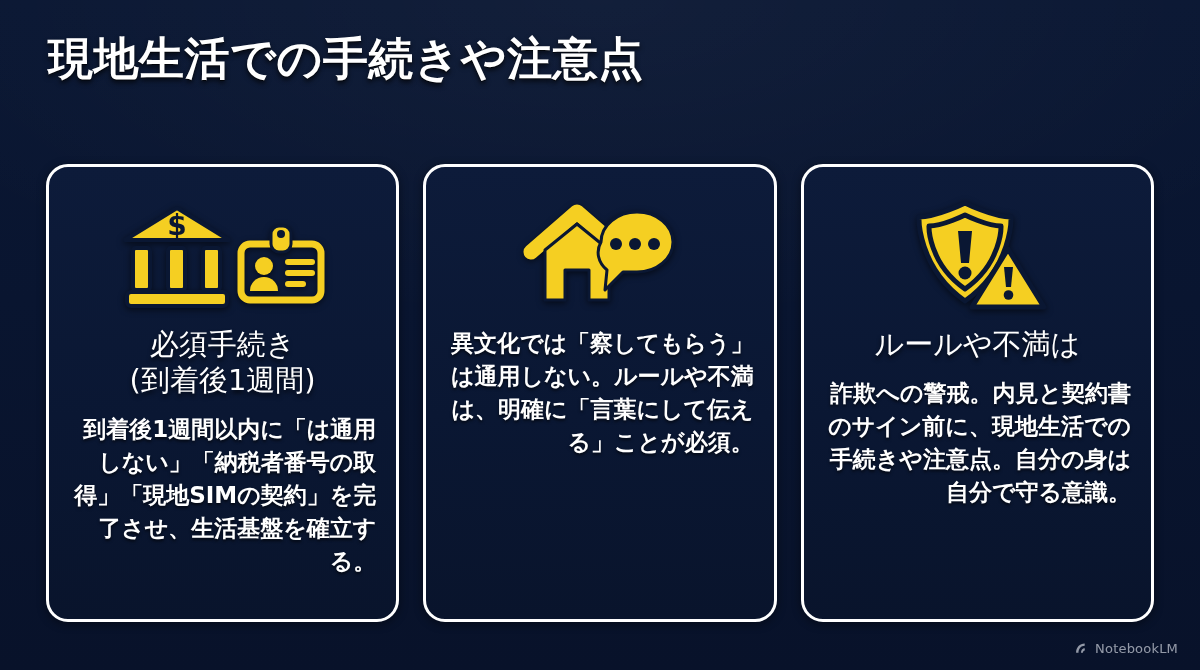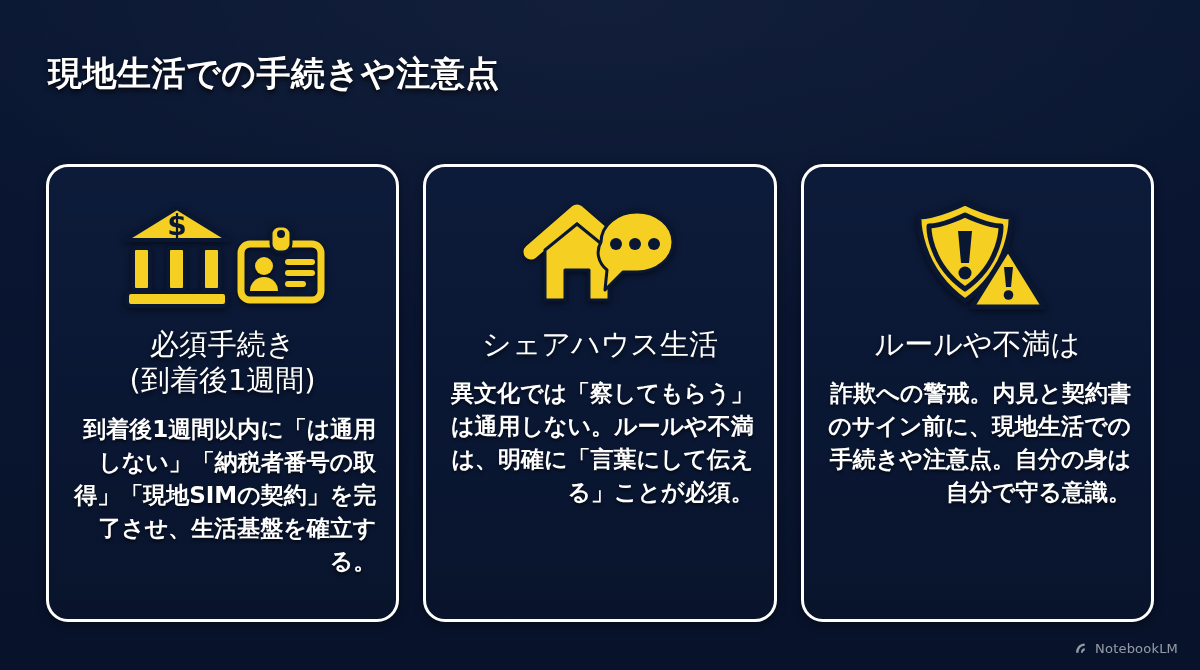--- a/index.html
+++ b/index.html
@@ -27,28 +27,27 @@
   }
 
   .slide {
     position:relative;
     width:1200px; height:670px;
     padding:34px 46px 0 46px;
   }
 
   
   .slide-title {
-    font-size:34px;
+    font-size:45px;
     font-weight:700;
     letter-spacing:0.5px;
     line-height:1.12;
     color:#ffffff;
     text-shadow:0 3px 5px rgba(0,0,0,0.75), 0 1px 0 rgba(0,0,0,0.6);
     padding-left:2px;
-    margin-top:20px;
   }
 
   
   .cards {
     position:absolute;
     left:46px;
     top:164px;
     width:1108px;
     display:flex;
     gap:24px;
@@ -174,21 +173,20 @@
             <path d="M30 54 L62 28 L94 54 L94 104 L74 104 L74 74 L50 74 L50 104 L30 104 Z" fill="#f5cf22" stroke="#0a1733" stroke-width="3" stroke-linejoin="round"></path>
             <path d="M86 46 a36 30 0 1 1 36 30 h-14 l-18 18 2 -20 a31 25 0 0 1 -6 -28 Z" fill="#f5cf22" stroke="#0a1733" stroke-width="3" stroke-linejoin="round"></path>
             <g fill="#0a1733">
               <circle cx="101" cy="48" r="6"></circle>
               <circle cx="120" cy="48" r="6"></circle>
               <circle cx="139" cy="48" r="6"></circle>
             </g>
           </g>
         </svg>
       </div>
-      <div class="card-title">シェアハウス生活</div>
       <div class="card-body">異文化では「察してもらう」は通用しない。ルールや不満は、明確に「言葉にして伝える」ことが必須。</div>
     </div>
 
     <div class="card">
       <div class="card-icon">
         <svg width="140" height="120" viewBox="0 0 140 120" aria-hidden="true">
           <g>
             <path d="M58 8 C58 8 86 22 104 22 C104 22 106 72 58 106 C10 72 12 22 12 22 C30 22 58 8 58 8 Z" fill="#f5cf22" stroke="#0a1733" stroke-width="5" stroke-linejoin="round"></path>
             <path d="M58 20 C58 20 80 31 94 31 C94 31 95 68 58 94 C21 68 22 31 22 31 C36 31 58 20 58 20 Z" fill="none" stroke="#0a1733" stroke-width="5" stroke-linejoin="round"></path>
             <g fill="#0a1733">

